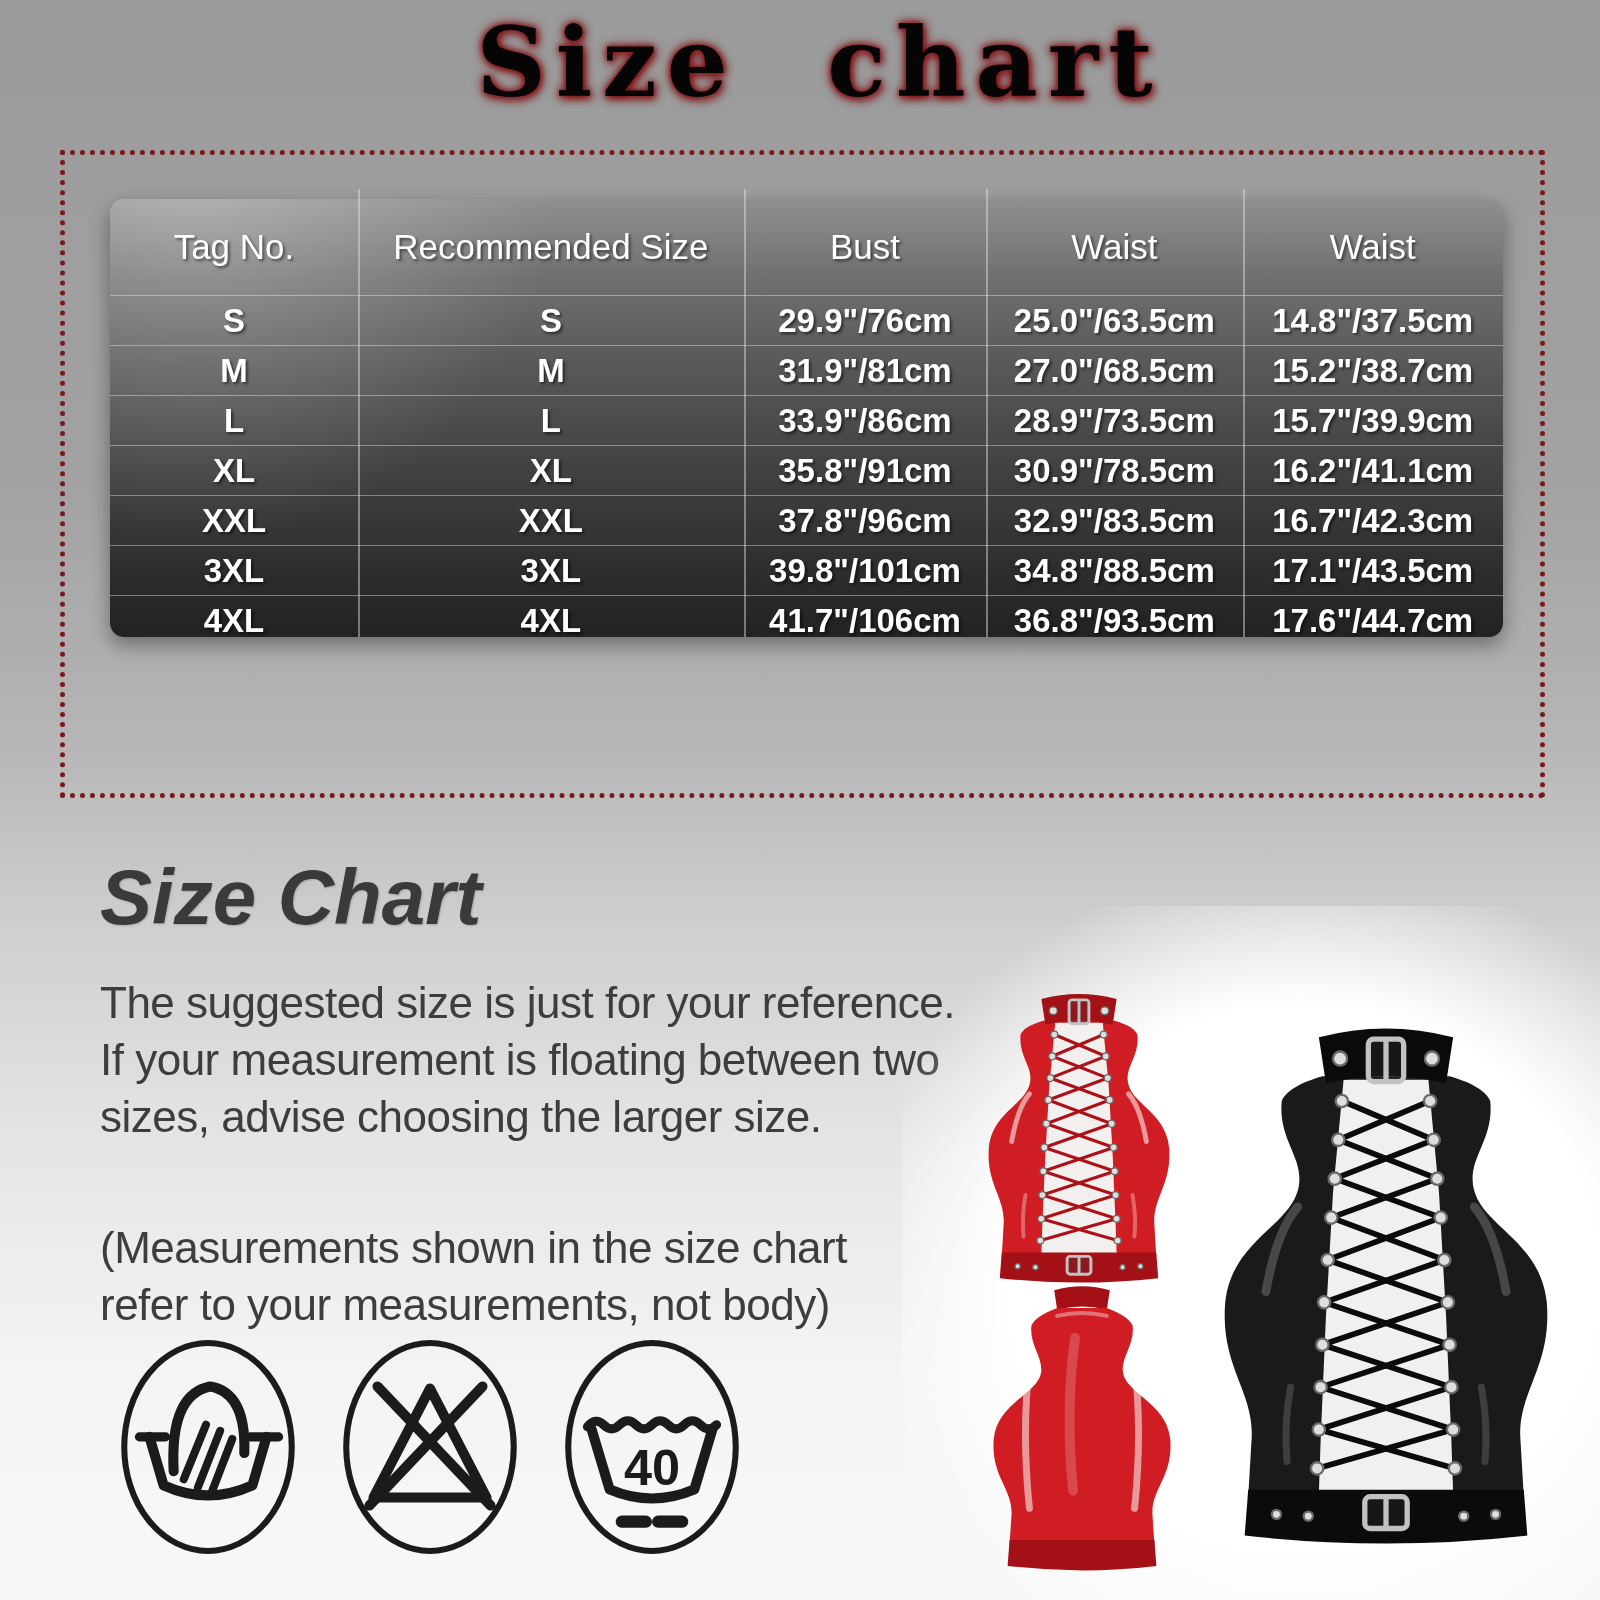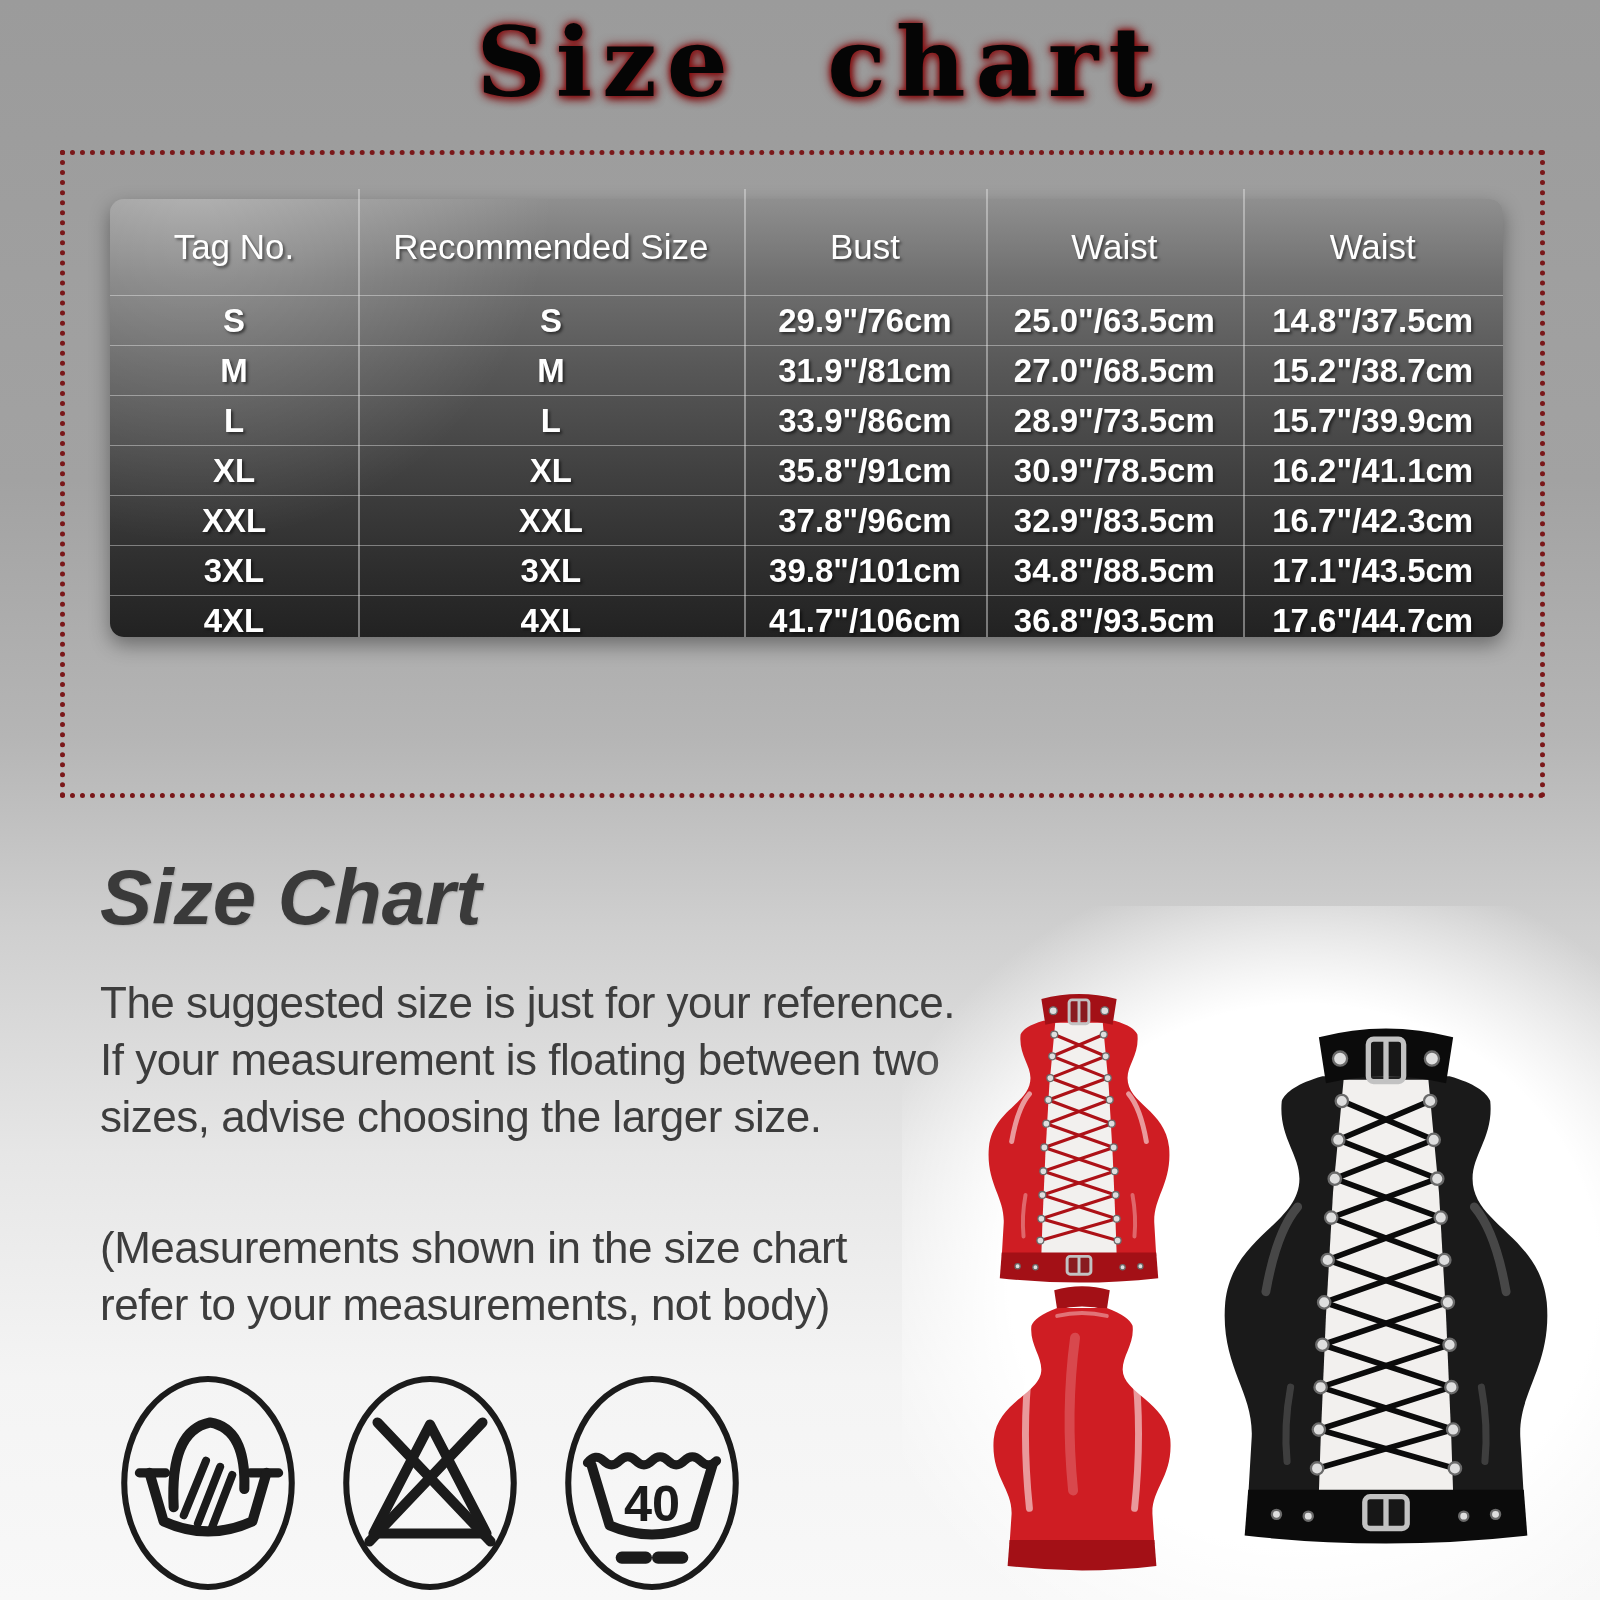--- a/index.html
+++ b/index.html
@@ -63,21 +63,21 @@
     position:absolute;left:100px;top:852px;
     font-size:78px;font-weight:bold;font-style:italic;
     color:#3a3a3a;letter-spacing:0;
     text-shadow:1px 1px 2px rgba(0,0,0,.18);
   }
   .para{position:absolute;left:100px;color:#3d3d3d;}
   .para .p-line{font-size:44px;line-height:57px;letter-spacing:-.5px;}
   .para1{top:974px;}
   .para2{top:1184px;margin-top:35px;}
   
-  .care-icons{position:absolute;left:118px;top:1372px;display:flex;gap:42px;text-decoration:underline;}
+  .care-icons{position:absolute;left:118px;top:1336px;display:flex;gap:42px;text-decoration:underline;}
   .care-icons svg{display:block;}
   
   .products{position:absolute;left:948px;top:952px;width:652px;height:648px;}
   .products::before{
     content:'';position:absolute;inset:-46px;
     background:radial-gradient(ellipse at 54% 50%,#ffffff 52%,rgba(255,255,255,0) 80%);
   }
   .photo{position:absolute;}
   .photo-red-front{left:12px;top:35px;width:238px;height:307px;}
   .photo-red-back{left:10px;top:330px;width:248px;height:298px;}

